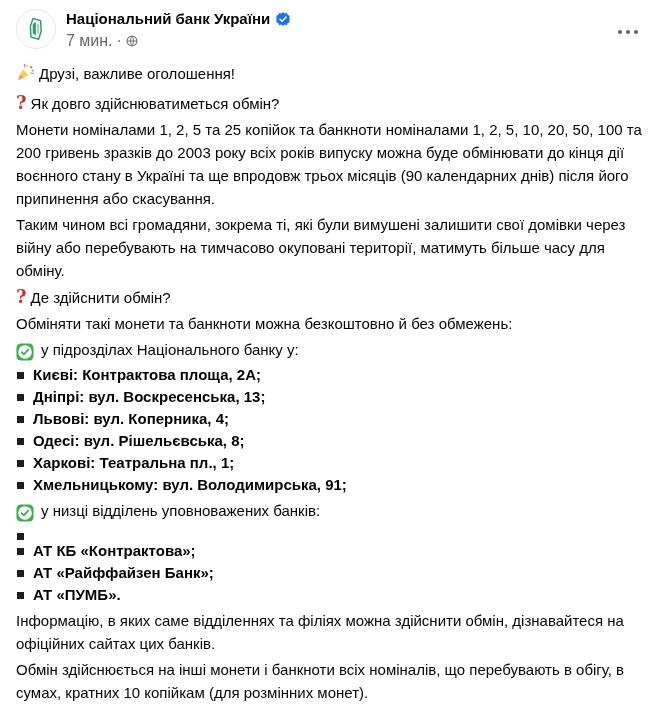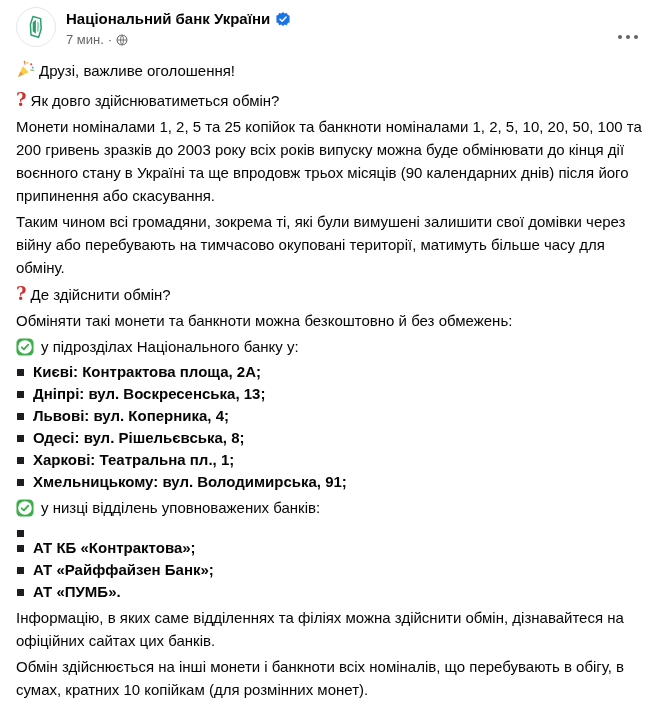--- a/index.html
+++ b/index.html
@@ -7,21 +7,21 @@
   body {
     width: 663px;
     font-family: "Liberation Sans", sans-serif;
     color: #050505;
   }
   .fb-post { width: 663px; background: #fff; }
 
   
   .post-header {
     display: flex;
-    align-items: flex-end;
+    align-items: center;
     padding: 7px 16px 2px 16px;
   }
   .avatar {
     width: 40px; height: 40px;
     border-radius: 50%;
     border: 1px solid #e4e6e9;
     background: #fff;
     display: flex; align-items: center; justify-content: center;
     flex: 0 0 auto;
     cursor: pointer;
@@ -32,21 +32,21 @@
     font-weight: bold;
     font-size: 15px;
     line-height: 18px;
     color: #050505;
     cursor: pointer;
   }
   .verified { display: inline-flex; align-items: center; }
   .meta-row {
     display: flex; align-items: center; gap: 4px;
     margin-top: 4px;
-    font-size: 13px;
+    font-size: 16px;
     color: #65676b;
   }
   .meta-row .ts { cursor: pointer; }
   .menu-btn {
     flex: 0 0 auto;
     padding: 6px 8px;
     margin-top: 6px;
     border-radius: 50%;
     cursor: pointer;
     display: flex; align-items: center;
@@ -60,21 +60,21 @@
   }
   .block { margin: 0 0 3px 0; }
   .intro .emoji { display: inline-block; vertical-align: -3px; margin-right: 4px; }
   .q-icon {
     color: #d0312d;
     font-weight: bold;
     font-size: 18px;
     margin-right: 4px;
     font-family: "DejaVu Serif", serif;
   }
-  .check-heading { display: flex; align-items: center; gap: 7px; }
+  .check-heading { display: flex; align-items: flex-end; gap: 7px; }
   .check-heading .chk { display: inline-flex; flex: 0 0 auto; }
 
   .bullet-group { margin: 0 0 3px 0; }
   .bullet-row {
     display: flex;
     align-items: flex-start;
     line-height: 22px;
     font-weight: bold;
   }
   .sq {

